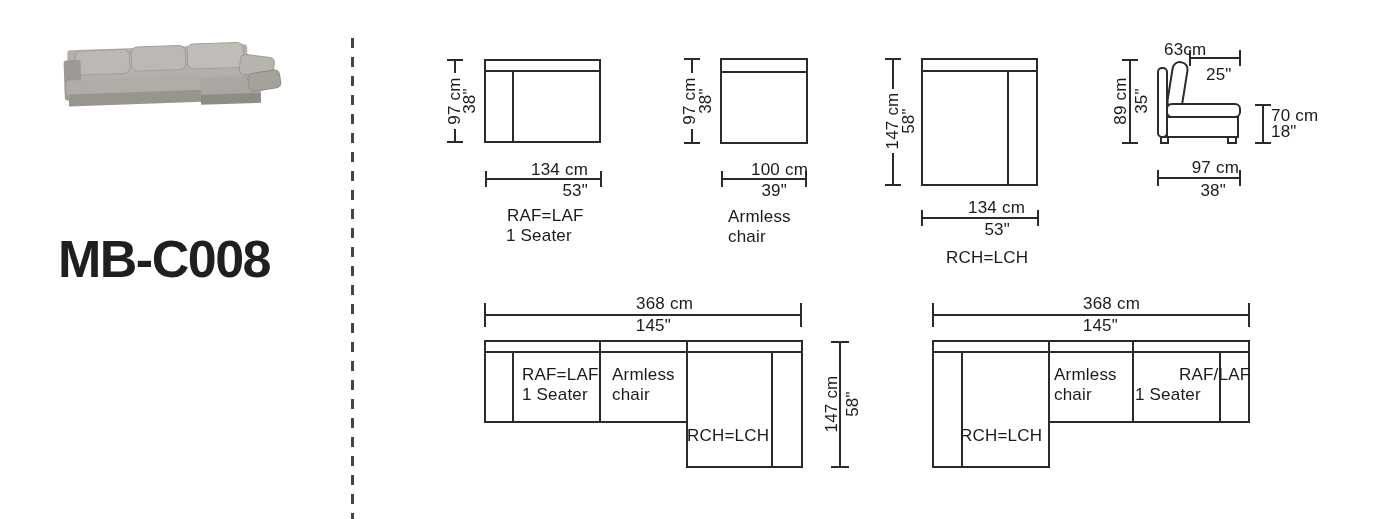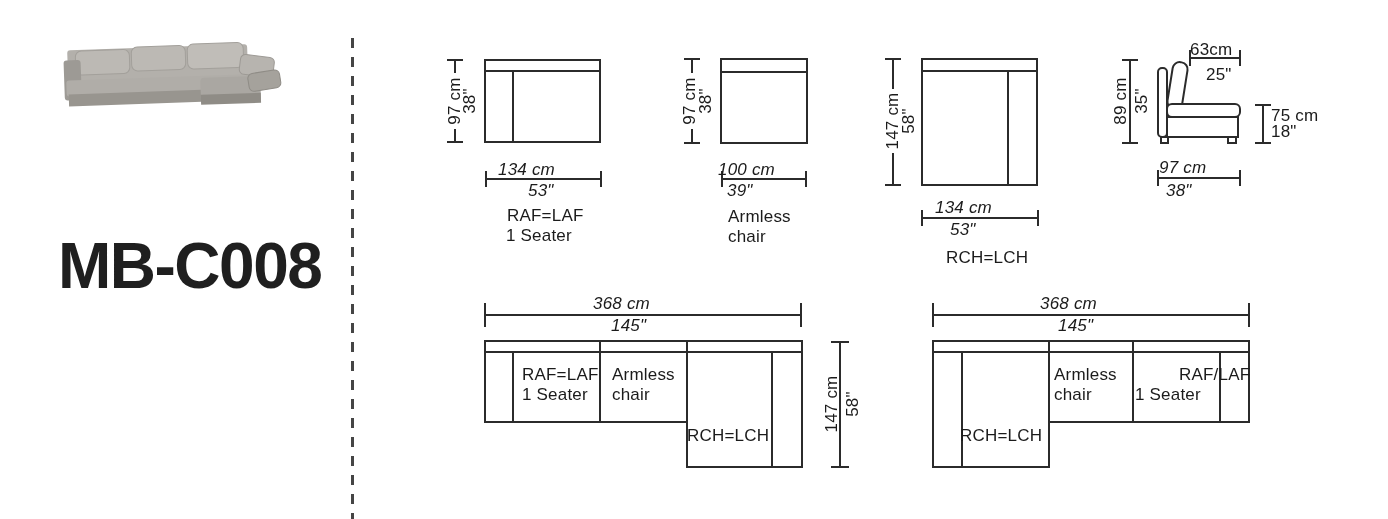--- a/index.html
+++ b/index.html
@@ -1,23 +1,23 @@
 <!DOCTYPE html>
 <html><head>
 <meta charset="utf-8">
 <style>
   html,body{margin:0;padding:0;background:#ffffff;}
   .stage{position:relative;width:1388px;height:519px;background:#ffffff;overflow:hidden;
          font-family:"Liberation Sans", sans-serif;color:#1b1b1b;}
   .abs{position:absolute;}
   .t{position:absolute;font-size:17px;line-height:1.15;white-space:nowrap;color:#1b1b1b;letter-spacing:.2px;}
-  .tc{text-align:left;font-style:italic;}
+  .tc{text-align:right;}
   .rot{height:16px;line-height:16px;text-align:center;transform:rotate(-90deg);}
   .bgw{background:#ffffff;}
-  .model{position:absolute;left:58px;top:229px;font-size:64px;font-weight:700;letter-spacing:-1.5px;color:#1f1f1f;}
+  .model{position:absolute;left:58px;top:229px;font-size:52px;font-weight:700;letter-spacing:-1.5px;color:#1f1f1f;}
   .sep{position:absolute;left:351px;top:38px;width:3px;height:481px;
        background:repeating-linear-gradient(to bottom,#454545 0 10px,transparent 10px 19px);}
   svg{display:block;}
 </style>
 </head>
 <body>
 
 <div class="stage">
 
   <svg class="abs" style="left:52px;top:33px" width="230" height="80" viewBox="0 0 230 80">
@@ -101,25 +101,25 @@
       <rect x="38" y="33" width="9" height="69" rx="4"></rect>
       <g transform="rotate(9 57.5 50.5)">
           <rect x="50" y="27" width="15" height="47" rx="7"></rect>
         </g>
       <rect x="47" y="69" width="73" height="13" rx="5"></rect>
       <rect x="47" y="82" width="71" height="20"></rect>
       <rect x="41" y="102" width="7" height="6"></rect>
       <rect x="108" y="102" width="8" height="6"></rect>
     </g>
   </svg>
-  <div class="t" style="left:1190px;top:40px">63cm</div>
+  <div class="t" style="left:1164px;top:40px">63cm</div>
   <div class="t" style="left:1206px;top:65px">25"</div>
   <div class="t rot" style="left:1093px;top:93px;width:56px">89 cm</div>
   <div class="t rot" style="left:1124px;top:93px;width:36px">35"</div>
-  <div class="t" style="left:1271px;top:106px">75 cm</div>
+  <div class="t" style="left:1271px;top:106px">70 cm</div>
   <div class="t" style="left:1271px;top:122px">18"</div>
   <div class="t tc" style="left:1159px;top:158px;width:80px">97 cm</div>
   <div class="t tc" style="left:1166px;top:181px;width:60px">38"</div>
 
   <svg class="abs" style="left:470px;top:295px" width="395" height="180" viewBox="0 0 395 180">
     <g stroke="#2b2b2b" stroke-width="2" fill="none" stroke-linecap="square">
       <path d="M15 20 H331 M15 9 V31 M331 9 V31"></path>
       <path d="M15 46 H332"></path>
       <path d="M15 57 H332"></path>
       <path d="M15 46 V127"></path>

